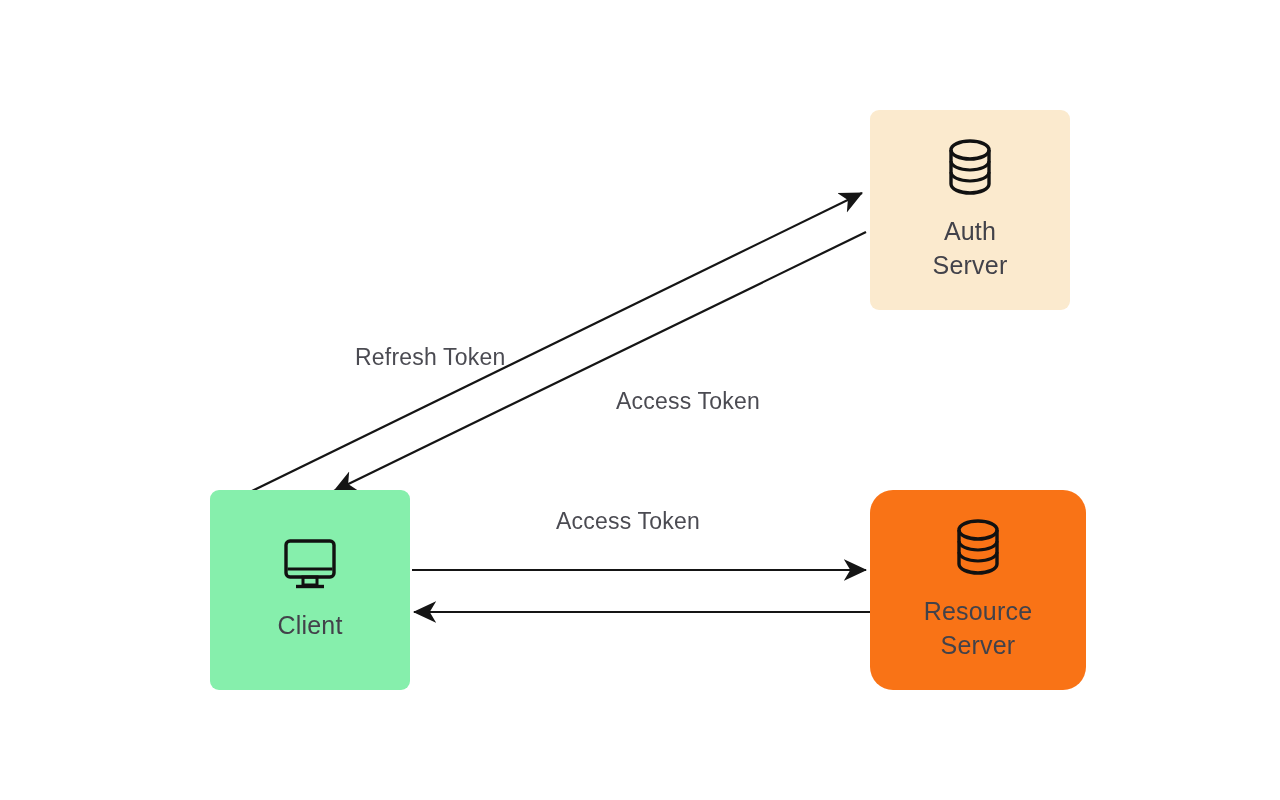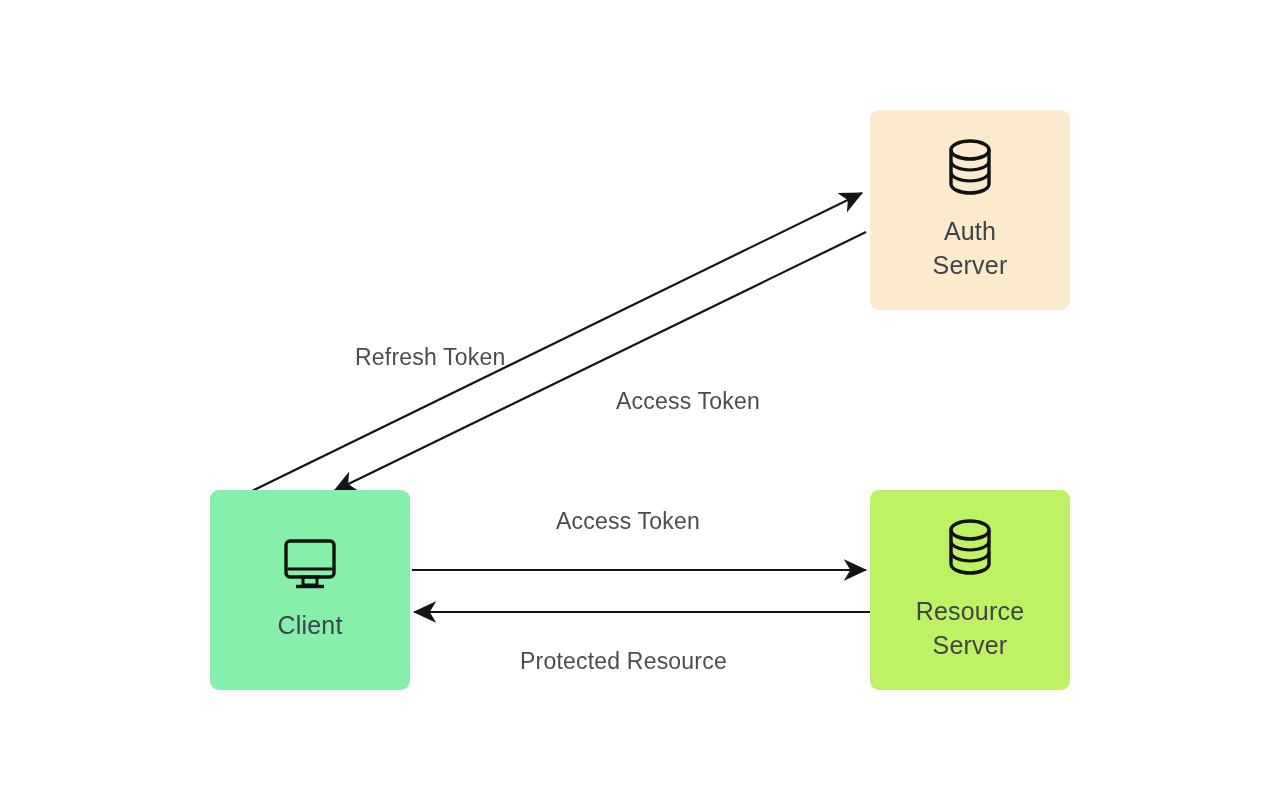--- a/index.html
+++ b/index.html
@@ -106,34 +106,33 @@
         <ellipse cx="24" cy="12" rx="19" ry="9" fill="none" stroke="#111111" stroke-width="3.4"></ellipse>
         <path d="M5 12 V46 A19 9 0 0 0 43 46 V12" fill="none" stroke="#111111" stroke-width="3.4"></path>
         <path d="M5 23 A19 9 0 0 0 43 23" fill="none" stroke="#111111" stroke-width="3.1"></path>
         <path d="M5 34 A19 9 0 0 0 43 34" fill="none" stroke="#111111" stroke-width="3.1"></path>
       </svg>
     </span>
     <span class="node-label">Auth
 Server</span>
   </div>
 
-  <div class="node" style="left:870px; top:490px; width:200px; height:200px; background:#bef264;">
+  <div class="node" style="left:870px; top:490px; width:216px; height:200px; background:#f97316;border-radius:23px;">
     <span class="icon">
       <svg width="48" height="58" viewBox="0 0 48 58" aria-hidden="true">
         <ellipse cx="24" cy="12" rx="19" ry="9" fill="none" stroke="#111111" stroke-width="3.4"></ellipse>
         <path d="M5 12 V46 A19 9 0 0 0 43 46 V12" fill="none" stroke="#111111" stroke-width="3.4"></path>
         <path d="M5 23 A19 9 0 0 0 43 23" fill="none" stroke="#111111" stroke-width="3.1"></path>
         <path d="M5 34 A19 9 0 0 0 43 34" fill="none" stroke="#111111" stroke-width="3.1"></path>
       </svg>
     </span>
     <span class="node-label">Resource
 Server</span>
   </div>
 
   <div class="edge-label" style="left:355px; top:307px;margin-top:36px;">Refresh Token</div>
 
   <div class="edge-label" style="left:616px; top:387px;">Access Token</div>
 
   <div class="edge-label" style="left:556px; top:507px;">Access Token</div>
 
-  <div class="edge-label" style="left:520px; top:647px;">Protected Resource</div>
 
 </div>
 
 </body></html>

